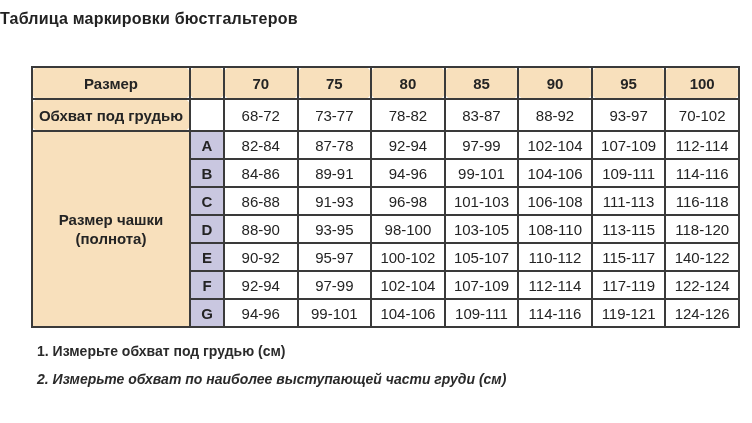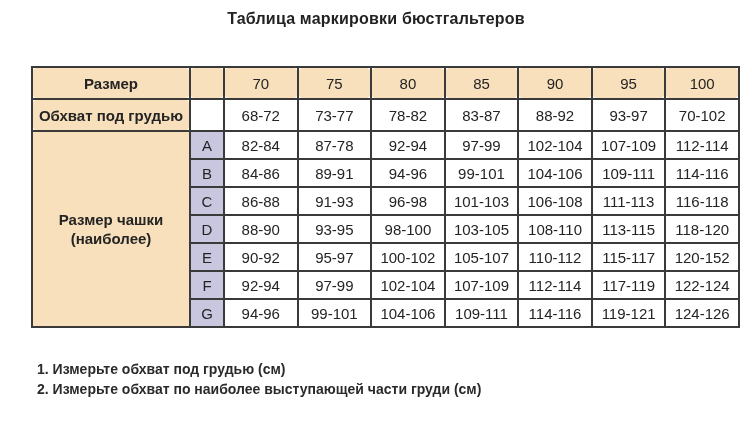--- a/index.html
+++ b/index.html
@@ -13,21 +13,20 @@
     background: #ffffff;
     font-family: "Liberation Sans", sans-serif;
     color: #242424;
     overflow: hidden;
   }
   .title {
     position: absolute;
     top: 10px;
     left: 0;
     width: 752px;
-    text-align: center;
     font-size: 16px;
     font-weight: bold;
     letter-spacing: 0.2px;
     color: #222222;
   }
   table.size-table {
     position: absolute;
     top: 66px;
     left: 31px;
     width: 709px;
@@ -44,32 +43,32 @@
   }
   tr.r-head td { height: 30px; border-radius: 7px; }
   tr.r-cup td  { height: 26px; }
   td.label {
     text-align: left;
     padding-left: 9px;
     font-weight: bold;
   }
   td.peach { background: #f8e0bc; }
   td.lav   { background: #c9c7e0; }
-  td.bold  { font-weight: normal; }
+  td.bold  { font-weight: bold; }
   td.cup-label { vertical-align: middle; }
   td.cup-label div { line-height: 19px; }
   .notes {
     position: absolute;
     left: 37px;
-    top: 361px;
+    top: 343px;
     font-size: 14px;
     font-weight: bold;
     color: #2a2a2a;
   }
-  .note + .note { margin-top: 4px; }
+  .note + .note { margin-top: 12px; font-style: italic; }
 </style>
 </head>
 <body>
 
 <div class="title">Таблица маркировки бюстгальтеров</div>
 
 <table class="size-table">
   <colgroup>
     <col style="width:158px">
     <col style="width:34px">
@@ -100,21 +99,21 @@
       <td>73-77</td>
       <td>78-82</td>
       <td>83-87</td>
       <td>88-92</td>
       <td>93-97</td>
       <td>70-102</td>
     </tr>
     <tr class="r-cup">
       <td class="label peach cup-label" rowspan="7">
         <div>Размер чашки</div>
-        <div>(наиболее)</div>
+        <div>(полнота)</div>
       </td>
       <td class="lav bold">A</td>
       <td>82-84</td>
       <td>87-78</td>
       <td>92-94</td>
       <td>97-99</td>
       <td>102-104</td>
       <td>107-109</td>
       <td>112-114</td>
     </tr>
@@ -149,21 +148,21 @@
       <td>118-120</td>
     </tr>
     <tr class="r-cup">
       <td class="lav bold">E</td>
       <td>90-92</td>
       <td>95-97</td>
       <td>100-102</td>
       <td>105-107</td>
       <td>110-112</td>
       <td>115-117</td>
-      <td>120-152</td>
+      <td>140-122</td>
     </tr>
     <tr class="r-cup">
       <td class="lav bold">F</td>
       <td>92-94</td>
       <td>97-99</td>
       <td>102-104</td>
       <td>107-109</td>
       <td>112-114</td>
       <td>117-119</td>
       <td>122-124</td>

